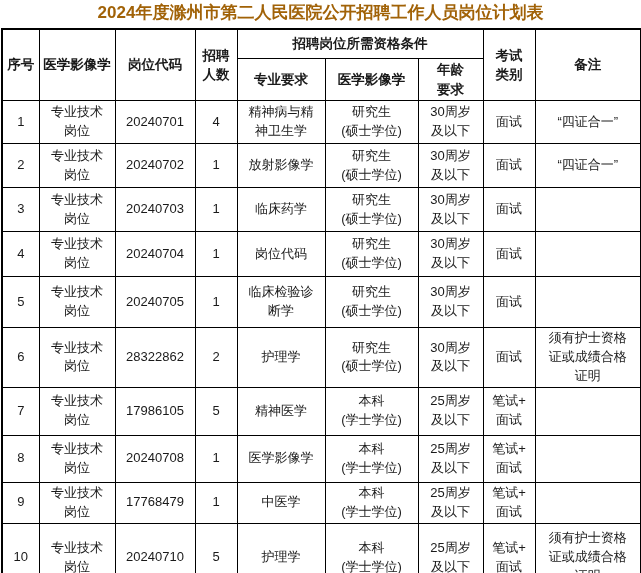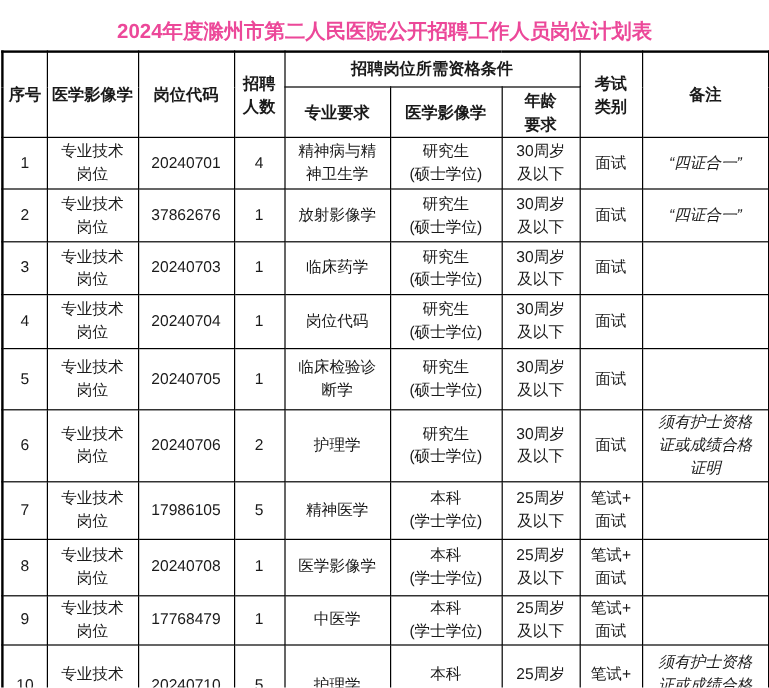--- a/index.html
+++ b/index.html
@@ -4,41 +4,40 @@
 <style>
   html,body{margin:0;padding:0;background:#ffffff;}
   body{
     width:641px;height:573px;overflow:hidden;
     font-family:"Liberation Sans","DejaVu Sans",sans-serif;
     color:#1a1a1a;
     -webkit-font-smoothing:antialiased;
   }
   .page-title{
     height:28px;line-height:26px;
-    text-align:center;font-size:17px;font-weight:bold;color:#ec4899;
+    text-align:center;font-size:17px;font-weight:bold;color:#a16207;
     white-space:nowrap;
-    margin-top:14px;
   }
   table.plan{
     border-collapse:collapse;table-layout:fixed;
     width:639px;margin:0 0 0 1px;
     border:2px solid #000;
   }
   th,td{
     border:1px solid #000;
     text-align:center;vertical-align:middle;
     font-size:13px;line-height:1.45;
     padding:1px 2px;
     white-space:pre-line;
     overflow:hidden;
     word-break:break-all;
   }
   th{font-weight:bold;font-size:13.5px;}
   td:nth-child(5){padding:1px 8px;}   
-  td:nth-child(9){padding:1px 12px;font-style:italic;}  
+  td:nth-child(9){padding:1px 12px;}  
   thead tr:nth-child(1) th{height:26px;}
   thead tr:nth-child(2) th{height:32px;}
   tbody tr:nth-child(1) td{height:40px;}
   tbody tr:nth-child(2) td{height:41px;}
   tbody tr:nth-child(3) td{height:41px;}
   tbody tr:nth-child(4) td{height:42px;}
   tbody tr:nth-child(5) td{height:48px;}
   tbody tr:nth-child(6) td{height:56px;}
   tbody tr:nth-child(7) td{height:45px;}
   tbody tr:nth-child(8) td{height:44px;}
@@ -93,21 +92,21 @@
 (硕士学位)</td>
       <td>30周岁
 及以下</td>
       <td>面试</td>
       <td>“四证合一”</td>
     </tr>
     <tr>
       <td>2</td>
       <td>专业技术
 岗位</td>
-      <td>37862676</td>
+      <td>20240702</td>
       <td>1</td>
       <td>放射影像学</td>
       <td>研究生
 (硕士学位)</td>
       <td>30周岁
 及以下</td>
       <td>面试</td>
       <td>“四证合一”</td>
     </tr>
     <tr>
@@ -149,21 +148,21 @@
 (硕士学位)</td>
       <td>30周岁
 及以下</td>
       <td>面试</td>
       <td></td>
     </tr>
     <tr>
       <td>6</td>
       <td>专业技术
 岗位</td>
-      <td>20240706</td>
+      <td>28322862</td>
       <td>2</td>
       <td>护理学</td>
       <td>研究生
 (硕士学位)</td>
       <td>30周岁
 及以下</td>
       <td>面试</td>
       <td>须有护士资格证或成绩合格证明</td>
     </tr>
     <tr>

